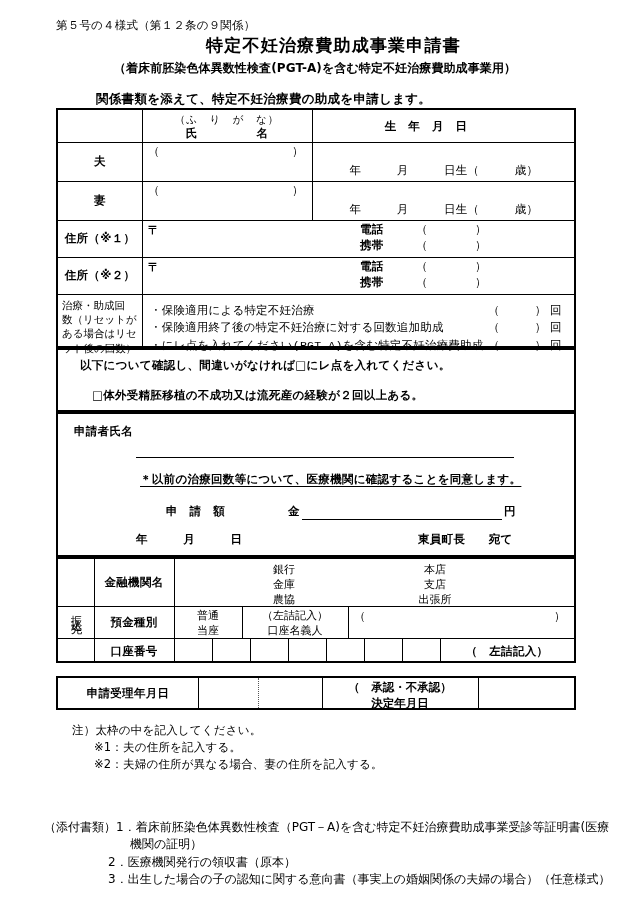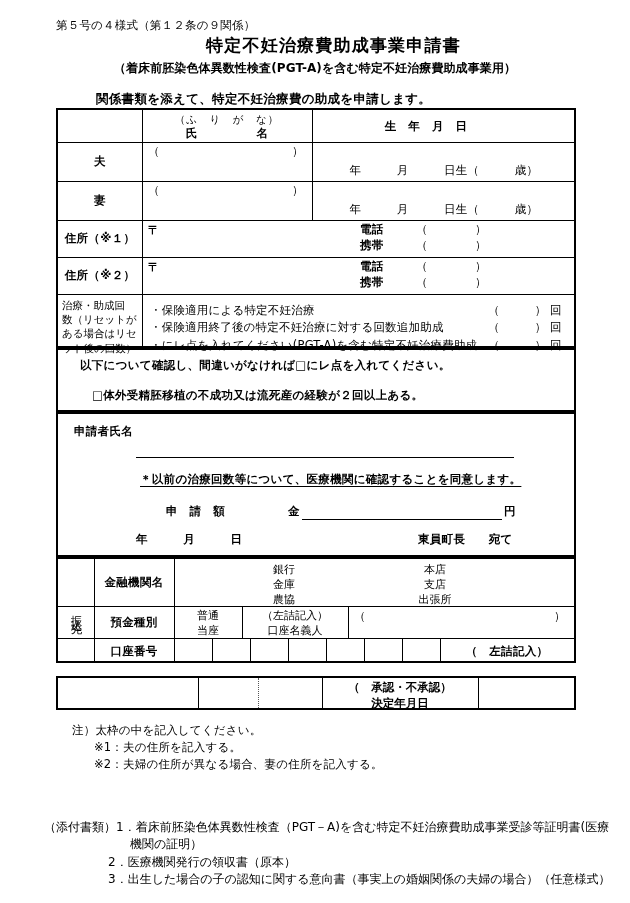--- a/index.html
+++ b/index.html
@@ -227,21 +227,21 @@
     <div class="cell bold" style="left:302px; top:165px; width:40px; height:15px;">携帯</div>
     <div class="cell" style="left:358px; top:165px; width:70px; height:15px;">（　　　　）</div>
 
     <div style="position:absolute; left:4px; top:188px; width:78px; font-size:10.5px; line-height:1.35; letter-spacing:0px;">
       <div>治療・助成回</div>
       <div>数（リセットが</div>
       <div>ある場合はリセ</div>
       <div>ット後の回数）</div>
     </div>
 
-    <div class="bullets" style="left:92px; top:192px;">
+    <div class="bullets" style="left:92px; top:192px;font-family:Liberation Mono, monospace;">
       <div>・保険適用による特定不妊治療</div>
       <div>・保険適用終了後の特定不妊治療に対する回数追加助成</div>
       <div>・にレ点を入れてください(PGT-A)を含む特定不妊治療費助成</div>
     </div>
     <div class="bullets" style="left:430px; top:192px; text-align:right;">
       <div>（　　　）</div>
       <div>（　　　）</div>
       <div>（　　　）</div>
     </div>
     <div class="bullets" style="left:492px; top:192px;">
@@ -329,20 +329,21 @@
     <div class="cell center" style="left:344px; top:79px; width:38px; height:27px;"></div>
     <div class="cell center bold" style="left:382px; top:79px; width:134px; height:27px;">（　左詰記入）</div>
   </div>
 
   <div class="frame" id="receipt-block">
     <div class="vline" style="left:140px; top:0; bottom:0;"></div>
     <div class="vline dotted" style="left:200px; top:0; bottom:0;"></div>
     <div class="vline" style="left:264px; top:0; bottom:0;"></div>
     <div class="vline" style="left:420px; top:0; bottom:0;"></div>
 
+    <div class="cell center bold" style="left:0px; top:0px; width:140px; height:30px;">申請受理年月日</div>
     <div class="cell center" style="left:140px; top:0px; width:124px; height:30px;"></div>
     <div style="position:absolute; left:264px; top:2px; width:156px; text-align:center; font-size:11.5px; line-height:1.35; font-weight:bold;">
       <div>（　承認・不承認）</div>
       <div>決定年月日</div>
     </div>
     <div class="cell center" style="left:420px; top:0px; width:96px; height:30px;"></div>
   </div>
 
   <div class="notes">
     <div>注）太枠の中を記入してください。</div>

